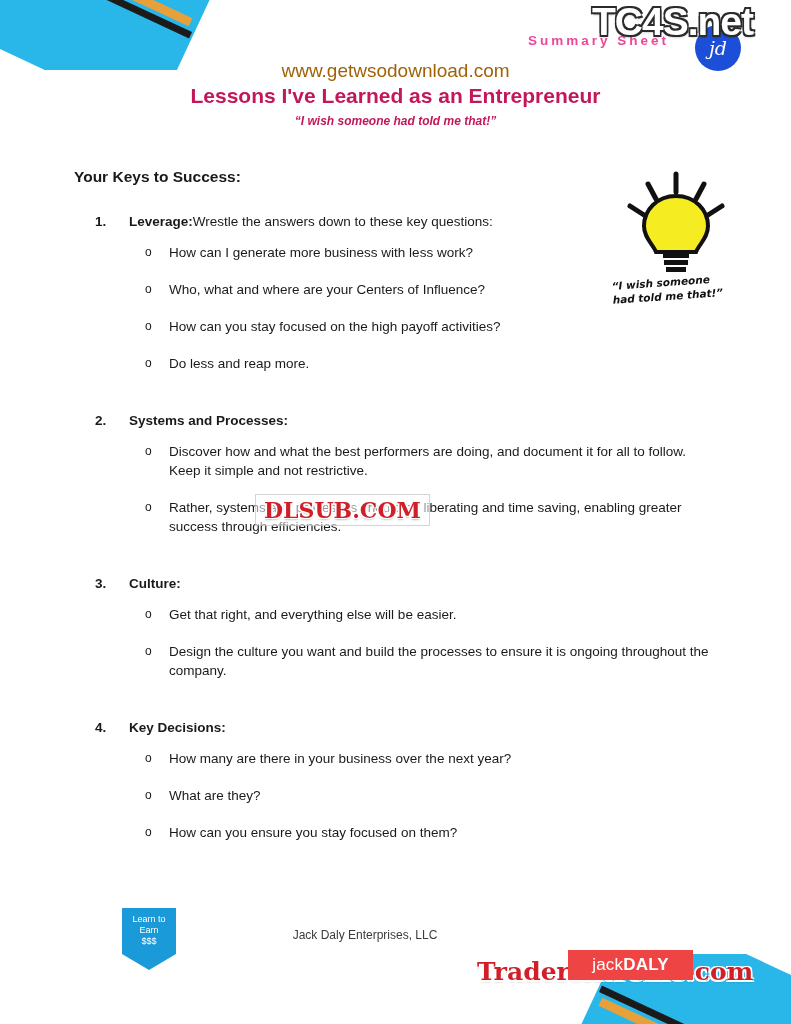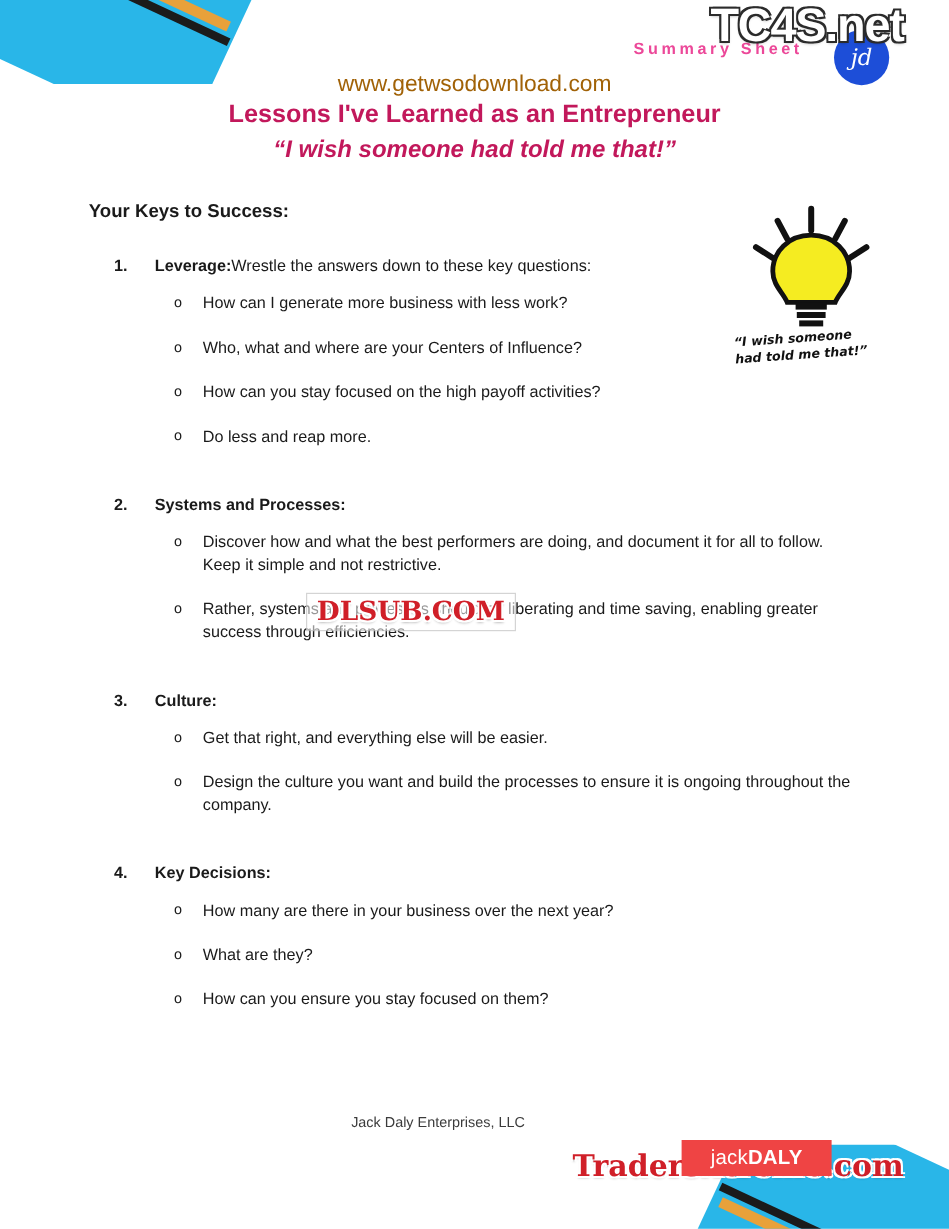--- a/index.html
+++ b/index.html
@@ -127,21 +127,21 @@
     top: 84px; left: 0; width: 791px;
     text-align: center;
     font-size: 21px;
     font-weight: bold;
     color: #c2185b;
   }
   .doc-subtitle {
     position: absolute;
     top: 114px; left: 0; width: 791px;
     text-align: center;
-    font-size: 20px;
+    font-size: 12px;
     font-weight: bold;
     font-style: italic;
     color: #c2185b;
   }
 
   .section-heading {
     position: absolute;
     top: 168px; left: 74px;
     font-size: 15.5px;
     font-weight: bold;
@@ -434,20 +434,28 @@
           <span class="text">How can you ensure you stay focused on them?</span>
         </div>
       </div>
     </div>
 
   </div>
 
   <div class="watermark-dlsub">DLSUB.COM</div>
   <div class="watermark-tradersxtreme">TradersXtreme.com</div>
 
+  <div class="footer-badge">
+    <div class="shield">
+      <div>Learn to</div>
+      <div>Earn</div>
+      <div>$$$</div>
+    </div>
+    <div class="tip"></div>
+  </div>
 
   <div class="footer-center">
     <div>Jack Daly Enterprises, LLC</div>
   </div>
 
   <div class="jackdaly-logo">
     <span class="jack">jack</span><span class="daly">DALY</span>
   </div>
 
 </div>

